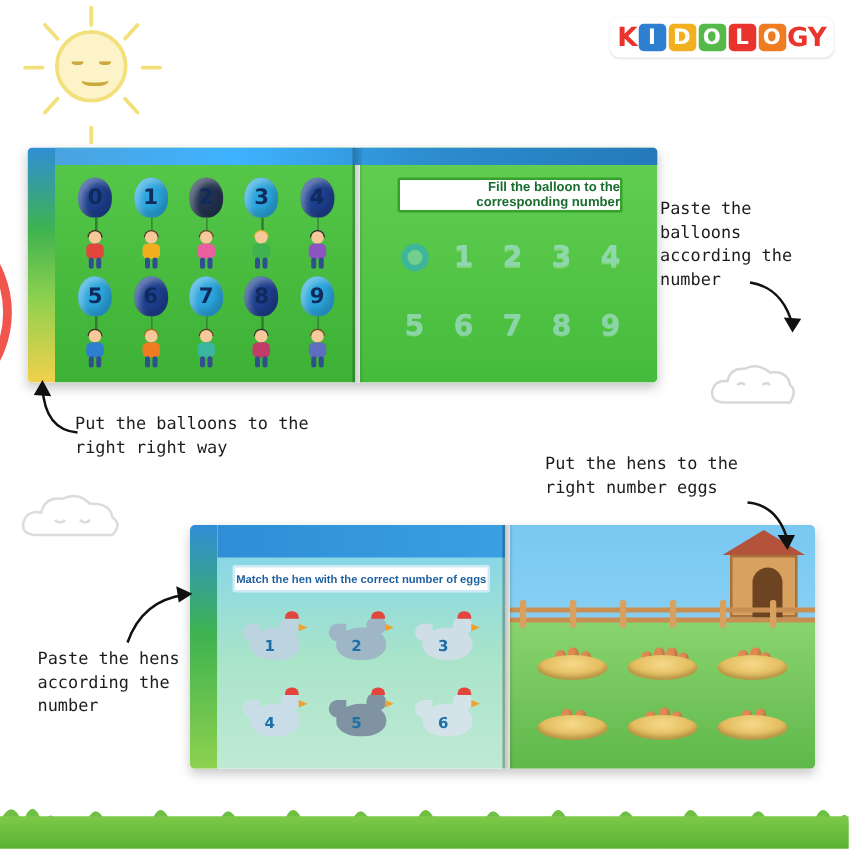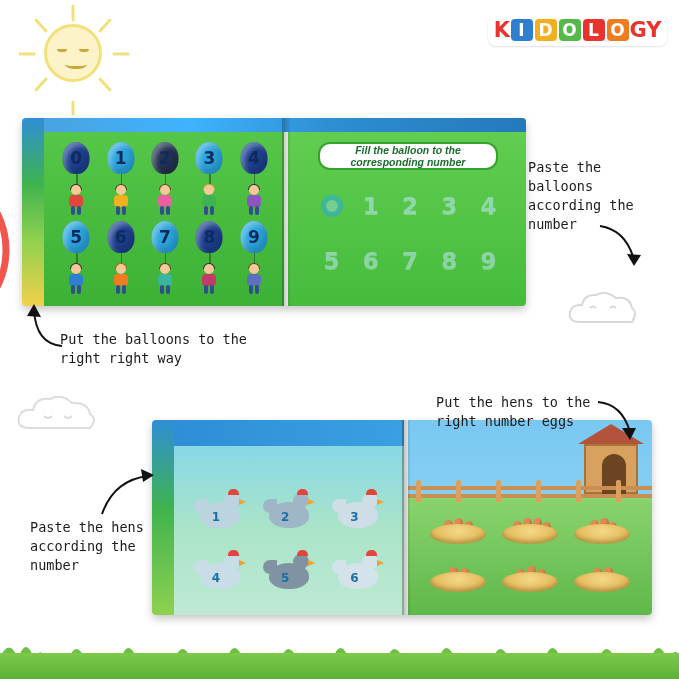--- a/index.html
+++ b/index.html
@@ -133,29 +133,28 @@
   }
   .kid .head { position: absolute; left: 6px; top: 0; width: 10px; height: 10px; border-radius: 50%; background: #f6c89a; }
   .kid .hair { position: absolute; left: 5px; top: -1px; width: 12px; height: 6px; border-radius: 6px 6px 0 0; }
   .kid .body { position: absolute; left: 4px; top: 10px; width: 14px; height: 12px; border-radius: 4px; }
   .kid .leg { position: absolute; top: 21px; width: 4px; height: 9px; background: #2f4f8f; border-radius: 2px; }
   .kid .leg.l { left: 6px; }
   .kid .leg.r { left: 12px; }
 
   
   .task-banner {
-    position: absolute; border-radius: 12px;
+    position: absolute; border-radius: 2px;
     background: #ffffff;
     border: 2px solid #37a12d;
     color: #1a6d2f;
     font-weight: bold;
-    text-align: center;
+    text-align: right;
     display: flex; align-items: center; justify-content: center;
     line-height: 12px;
-    font-style: italic;
   }
   .b1-banner {
     left: 296px; top: 24px; width: 180px; height: 28px; font-size: 10.5px;
   }
   .num-grid {
     position: absolute; left: 290px; top: 60px; width: 196px; height: 110px;
     display: grid; grid-template-columns: repeat(5,1fr); grid-template-rows: repeat(2,1fr);
     opacity: .55;
   }
   .num-cell {
@@ -269,21 +268,21 @@
   
   .note {
     position: absolute;
     font-family: "DejaVu Sans Mono", monospace;
     font-size: 13.5px;
     line-height: 19px;
     color: #1c1c1c;
   }
   .note-1 { left: 528px; top: 158px; width: 146px; }
   .note-2 { left: 60px; top: 330px; width: 200px; }
-  .note-3 { left: 436px; top: 362px; width: 200px; margin-top: 31px; }
+  .note-3 { left: 436px; top: 362px; width: 200px; }
   .note-4 { left: 30px; top: 518px; width: 140px; }
 
   .arrow { position: absolute; }
 
   
   .cloud { position: absolute; }
 
   
   .grass {
     position: absolute; left: 0; bottom: 0; width: 100%; height: 62px;
@@ -557,20 +556,21 @@
         <div class="eggs">
           <span class="egg" style="left:19px;top:2px"></span>
             <span class="egg" style="left:30px;top:1px"></span>
         </div>
         <div class="basin"></div>
       </div>
     </div>
   </div>
   <div class="b2-gutter"></div>
 
+  <div class="task-banner b2-banner">Match the hen with the correct number of eggs</div>
   <div class="hen-grid">
     <div class="hen-cell">
       <div class="hen">
         <div class="tail" style="background:#bcd3e0"></div>
         <div class="body" style="background:#bcd3e0"></div>
         <div class="head" style="background:#bcd3e0"></div>
         <div class="comb"></div>
           <div class="beak"></div>
         <span class="num">1</span>
       </div>

